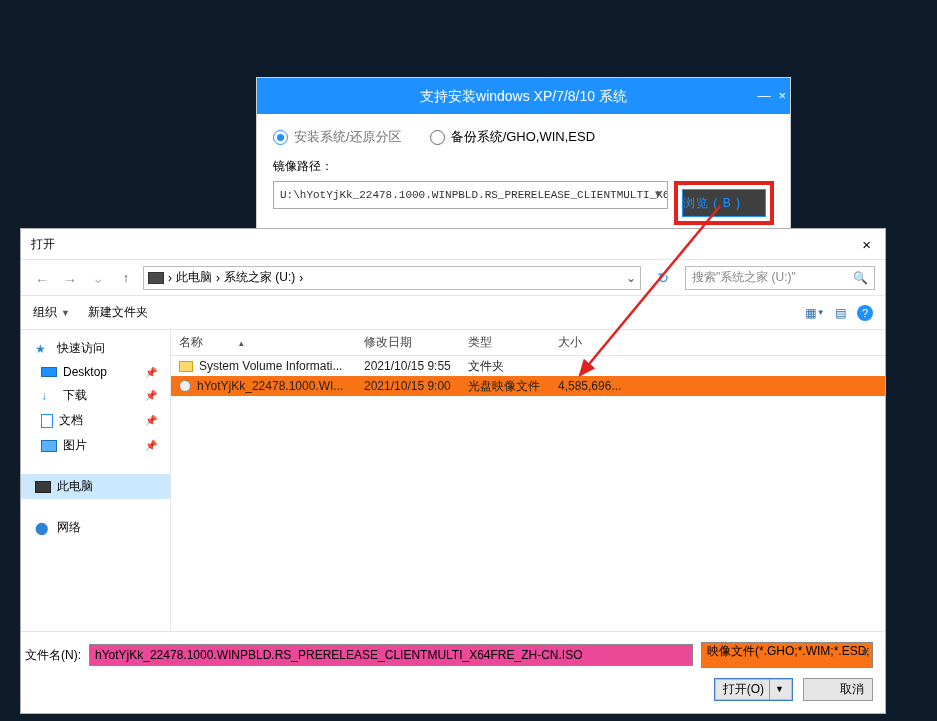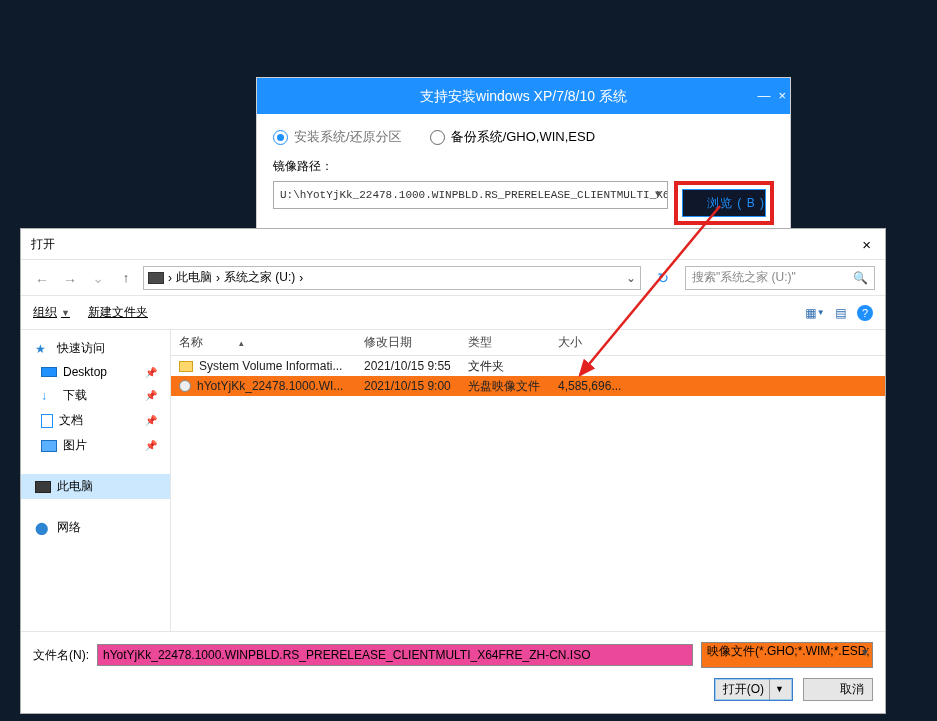--- a/index.html
+++ b/index.html
@@ -90,23 +90,23 @@
   .browse-btn-wrap {
     border: 4px solid #e2221e;
     margin-left: 6px;
     padding: 4px;
   }
   .browse-btn {
     height: 28px;
     width: 84px;
     border: 1px solid #1e90ff;
     color: #1e90ff;
-    background: #0f172a;
-    font-size: 12px;
-    text-align: right;
+    background: #404040;
+    font-size: 12px;
+    text-align: left;
     line-height: 26px;
     cursor: pointer;
     letter-spacing: 1px;
   }
 
   .installer-table {
     margin-top: 14px;
     border: 1px solid #999;
     display: flex;
     height: 24px;
@@ -189,21 +189,21 @@
 
   .open-toolbar {
     height: 34px;
     border-bottom: 1px solid #e5e5e5;
     display: flex;
     align-items: center;
     padding: 0 12px;
     justify-content: space-between;
     font-size: 12px;
   }
-  .open-toolbar .left { display: flex; gap: 18px; text-decoration: underline; }
+  .open-toolbar .left { display: flex; gap: 18px; }
   .open-toolbar .left span { display: inline-flex; align-items: center; gap: 4px; }
   .open-toolbar .right { display: flex; gap: 6px; align-items: center; }
   .toolbar-icon {
     width: 20px; height: 16px;
     display: inline-flex; align-items: center; justify-content: center;
     color: #2b6cb0;
   }
   .help-icon {
     width: 16px; height: 16px; border-radius: 50%; background: #1e90ff; color: #fff;
     display: inline-flex; align-items: center; justify-content: center; font-size: 11px;
@@ -271,21 +271,21 @@
     width: 14px; height: 11px; background: #ffd86b; border: 1px solid #d4a216;
     display: inline-block;
   }
   .iso-icon {
     width: 12px; height: 12px; border-radius: 50%; background: #eee; border: 1px solid #888;
     display: inline-block;
   }
 
   .open-bottom {
     border-top: 1px solid #e5e5e5;
-    padding: 10px 12px 12px 12px;
+    padding: 10px 12px 12px 4px;
   }
   .filename-row {
     display: flex;
     align-items: center;
     gap: 8px;
     margin-bottom: 10px;
   }
   .filename-row label { font-size: 12px; }
   .filename-input {
     flex: 1;

